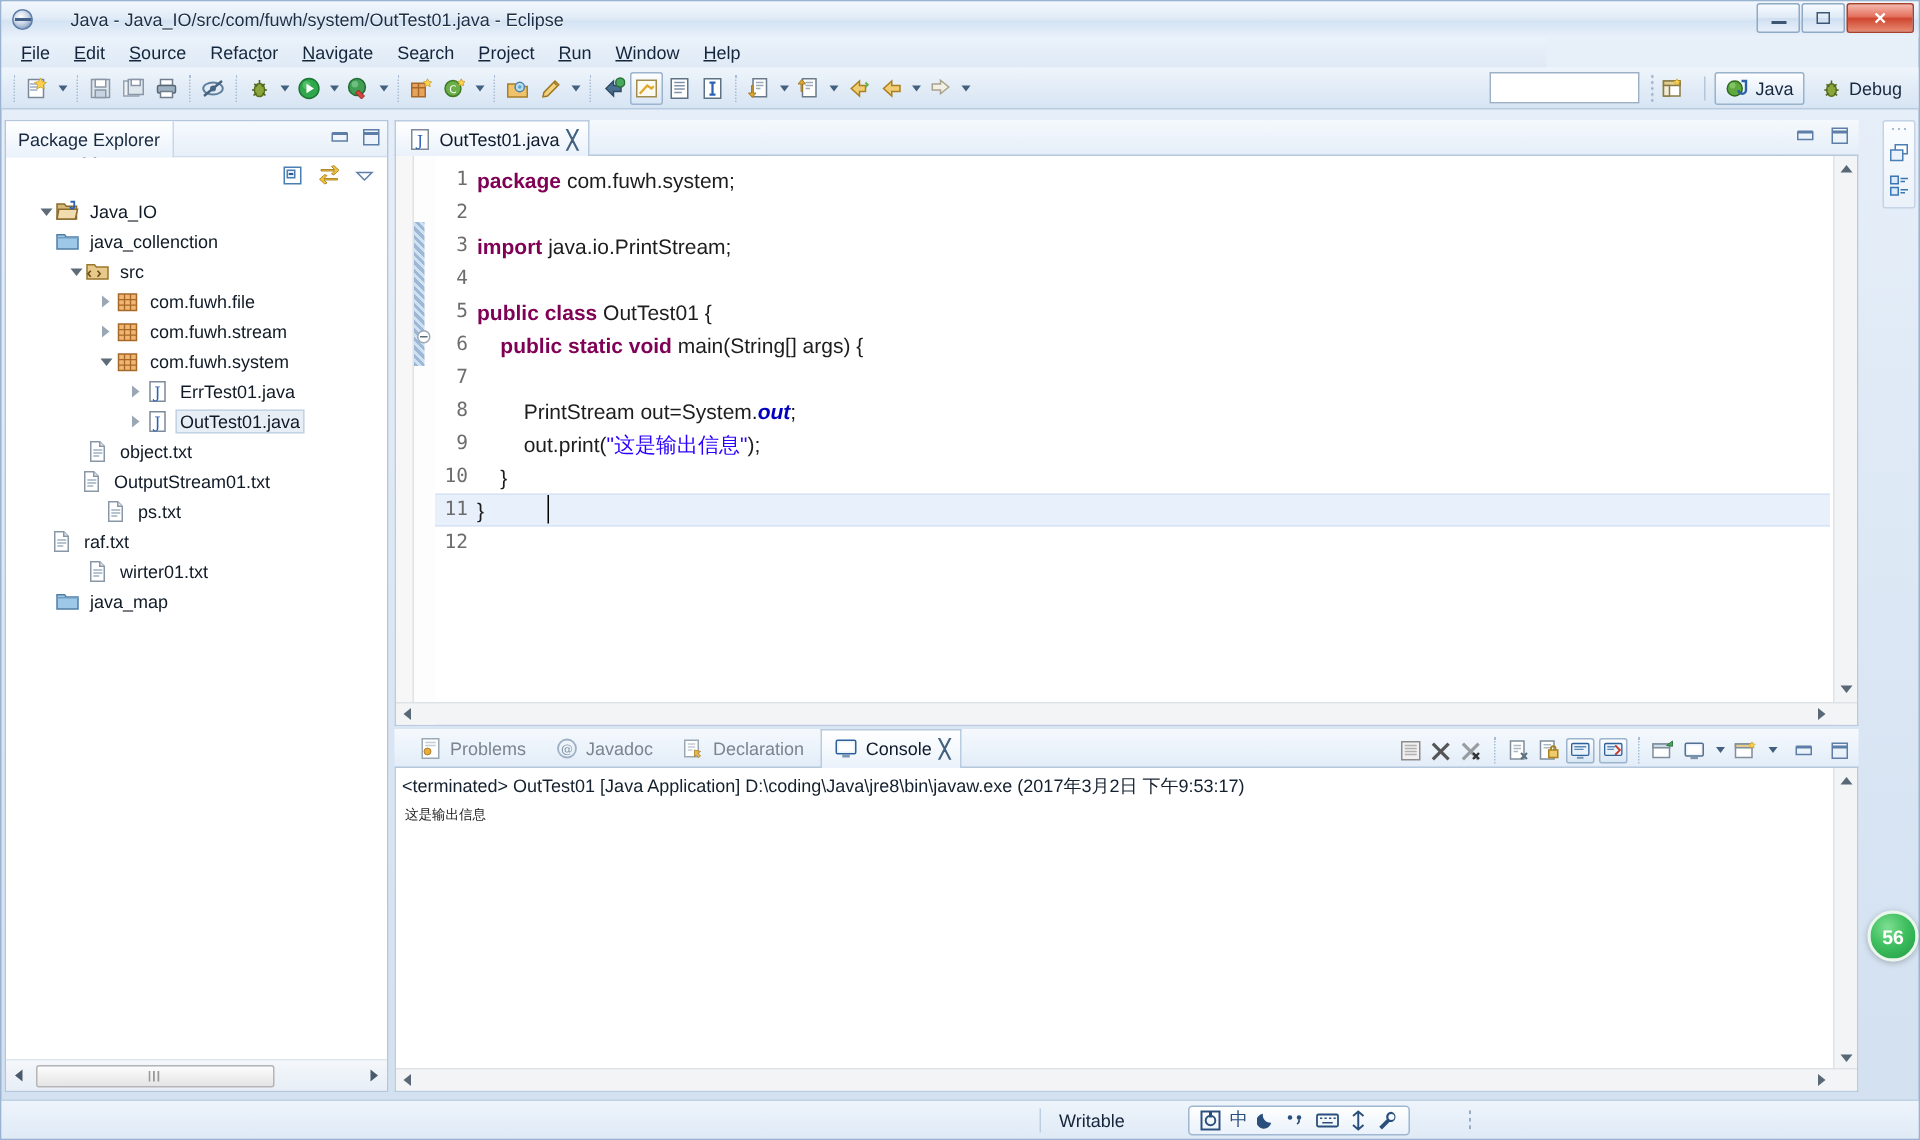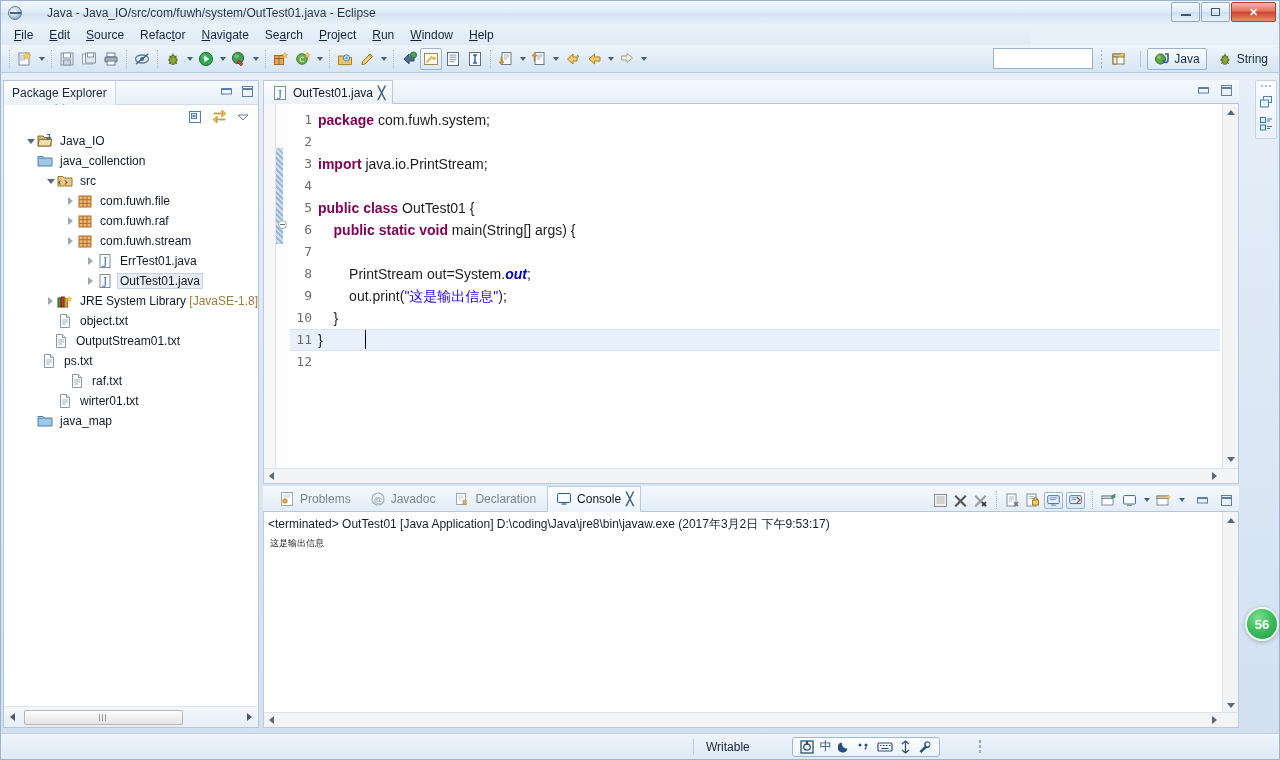--- a/index.html
+++ b/index.html
@@ -564,21 +564,21 @@
           <circle cx="5" cy="6" r="2" fill="#9bd77f" opacity=".6"></circle>
           <path d="M11 3h3v6a2.5 2.5 0 0 1-5 0" fill="none" stroke="#2b5fa8" stroke-width="1.6"></path>
         </svg>
       <span>Java</span>
     </div>
     <div class="persp-btn">
       <svg class="ico" viewBox="0 0 16 16">
           <ellipse cx="8" cy="9" rx="3.2" ry="4.2" fill="#8aa63a" stroke="#5b7020"></ellipse>
           <path d="M8 2.6v2.4M4.6 5.2l2 1.5M11.4 5.2l-2 1.5M3.2 9h2M10.8 9h2M4.2 12.6l2-1.4M11.8 12.6l-2-1.4" stroke="#4f6220" stroke-width="1"></path>
         </svg>
-      <span>String</span>
+      <span>Debug</span>
     </div>
   </div>
 
   <div id="main">
 
     <div id="pkg-explorer">
       <div id="pkg-tabrow">
         <div id="pkg-tab">
           <svg class="ico" viewBox="0 0 16 16">
               <rect x="2" y="2" width="12" height="12" fill="#fdf3e0" stroke="#b3762b"></rect>
@@ -645,84 +645,74 @@
                 <path d="M2 6.7h12M2 10.4h12M6 3v11M10 3v11" stroke="#a7682a" stroke-width=".9"></path>
               </svg></span>
             <span class="lbl">com.fuwh.file</span>
           </div>
           <div class="tree-row" style="padding-left: 60px;">
             <span class="twisty closed"></span>
             <span class="ticon"><svg viewBox="0 0 16 16">
                 <rect x="2" y="3" width="12" height="11" fill="#f0b770" stroke="#a7682a"></rect>
                 <path d="M2 6.7h12M2 10.4h12M6 3v11M10 3v11" stroke="#a7682a" stroke-width=".9"></path>
               </svg></span>
-            <span class="lbl">com.fuwh.raf</span>
+            <span class="lbl">com.fuwh.stream</span>
           </div>
           <div class="tree-row" style="padding-left: 60px;">
-            <span class="twisty closed"></span>
+            <span class="twisty open"></span>
             <span class="ticon"><svg viewBox="0 0 16 16">
                 <rect x="2" y="3" width="12" height="11" fill="#f0b770" stroke="#a7682a"></rect>
                 <path d="M2 6.7h12M2 10.4h12M6 3v11M10 3v11" stroke="#a7682a" stroke-width=".9"></path>
               </svg></span>
-            <span class="lbl">com.fuwh.stream</span>
+            <span class="lbl">com.fuwh.system</span>
           </div>
           <div class="tree-row" style="padding-left: 80px;">
             <span class="twisty closed"></span>
             <span class="ticon"><svg viewBox="0 0 16 16">
                 <rect x="3" y="1.5" width="10" height="13" fill="#fff" stroke="#7c8a99"></rect>
                 <text x="8" y="12" font-size="10.5" fill="#2b62b5" text-anchor="middle" font-family="DejaVu Serif">J</text>
               </svg></span>
             <span class="lbl">ErrTest01.java</span>
           </div>
           <div class="tree-row selected" style="padding-left: 80px;">
             <span class="twisty closed"></span>
             <span class="ticon"><svg viewBox="0 0 16 16">
                 <rect x="3" y="1.5" width="10" height="13" fill="#fff" stroke="#7c8a99"></rect>
                 <text x="8" y="12" font-size="10.5" fill="#2b62b5" text-anchor="middle" font-family="DejaVu Serif">J</text>
               </svg></span>
             <span class="lbl">OutTest01.java</span>
-          </div>
-          <div class="tree-row" style="padding-left: 40px;">
-            <span class="twisty closed"></span>
-            <span class="ticon"><svg viewBox="0 0 16 16">
-                <rect x="1" y="5" width="3" height="9" fill="#5a8f3a" stroke="#2f5b1b"></rect>
-                <rect x="4.3" y="4" width="3" height="10" fill="#c0392b" stroke="#7d241a"></rect>
-                <rect x="7.6" y="5.5" width="3" height="8.5" fill="#d9a441" stroke="#8d6718"></rect>
-                <path d="M12 3.5l.8 1.6 1.8.3-1.3 1.3.3 1.8L12 7.6l-1.6.9.3-1.8L9.4 5.4l1.8-.3z" fill="#ffd24d" stroke="#c79a22" stroke-width=".5"></path>
-              </svg></span>
-            <span class="lbl">JRE System Library<span class="jre-suffix"> [JavaSE-1.8]</span></span>
           </div>
           <div class="tree-row" style="padding-left: 40px;">
             <span class="twisty"></span>
             <span class="ticon"><svg viewBox="0 0 16 16">
                 <path d="M3.5 1.5h6l3 3v10h-9z" fill="#fff" stroke="#8a97a6"></path>
                 <path d="M9.5 1.5v3h3" fill="#e6ecf2" stroke="#8a97a6"></path>
                 <path d="M5.2 7h6M5.2 9h6M5.2 11h4" stroke="#9fb0c2"></path>
               </svg></span>
             <span class="lbl">object.txt</span>
           </div>
           <div class="tree-row" style="padding-left: 36px;">
             <span class="twisty"></span>
             <span class="ticon"><svg viewBox="0 0 16 16">
                 <path d="M3.5 1.5h6l3 3v10h-9z" fill="#fff" stroke="#8a97a6"></path>
                 <path d="M9.5 1.5v3h3" fill="#e6ecf2" stroke="#8a97a6"></path>
                 <path d="M5.2 7h6M5.2 9h6M5.2 11h4" stroke="#9fb0c2"></path>
               </svg></span>
             <span class="lbl">OutputStream01.txt</span>
           </div>
-          <div class="tree-row" style="padding-left: 24px;">
+          <div class="tree-row" style="padding-left: 52px;">
             <span class="twisty"></span>
             <span class="ticon"><svg viewBox="0 0 16 16">
                 <path d="M3.5 1.5h6l3 3v10h-9z" fill="#fff" stroke="#8a97a6"></path>
                 <path d="M9.5 1.5v3h3" fill="#e6ecf2" stroke="#8a97a6"></path>
                 <path d="M5.2 7h6M5.2 9h6M5.2 11h4" stroke="#9fb0c2"></path>
               </svg></span>
             <span class="lbl">ps.txt</span>
           </div>
-          <div class="tree-row" style="padding-left: 52px;">
+          <div class="tree-row" style="padding-left: 16px;">
             <span class="twisty"></span>
             <span class="ticon"><svg viewBox="0 0 16 16">
                 <path d="M3.5 1.5h6l3 3v10h-9z" fill="#fff" stroke="#8a97a6"></path>
                 <path d="M9.5 1.5v3h3" fill="#e6ecf2" stroke="#8a97a6"></path>
                 <path d="M5.2 7h6M5.2 9h6M5.2 11h4" stroke="#9fb0c2"></path>
               </svg></span>
             <span class="lbl">raf.txt</span>
           </div>
           <div class="tree-row" style="padding-left: 40px;">
             <span class="twisty"></span>

